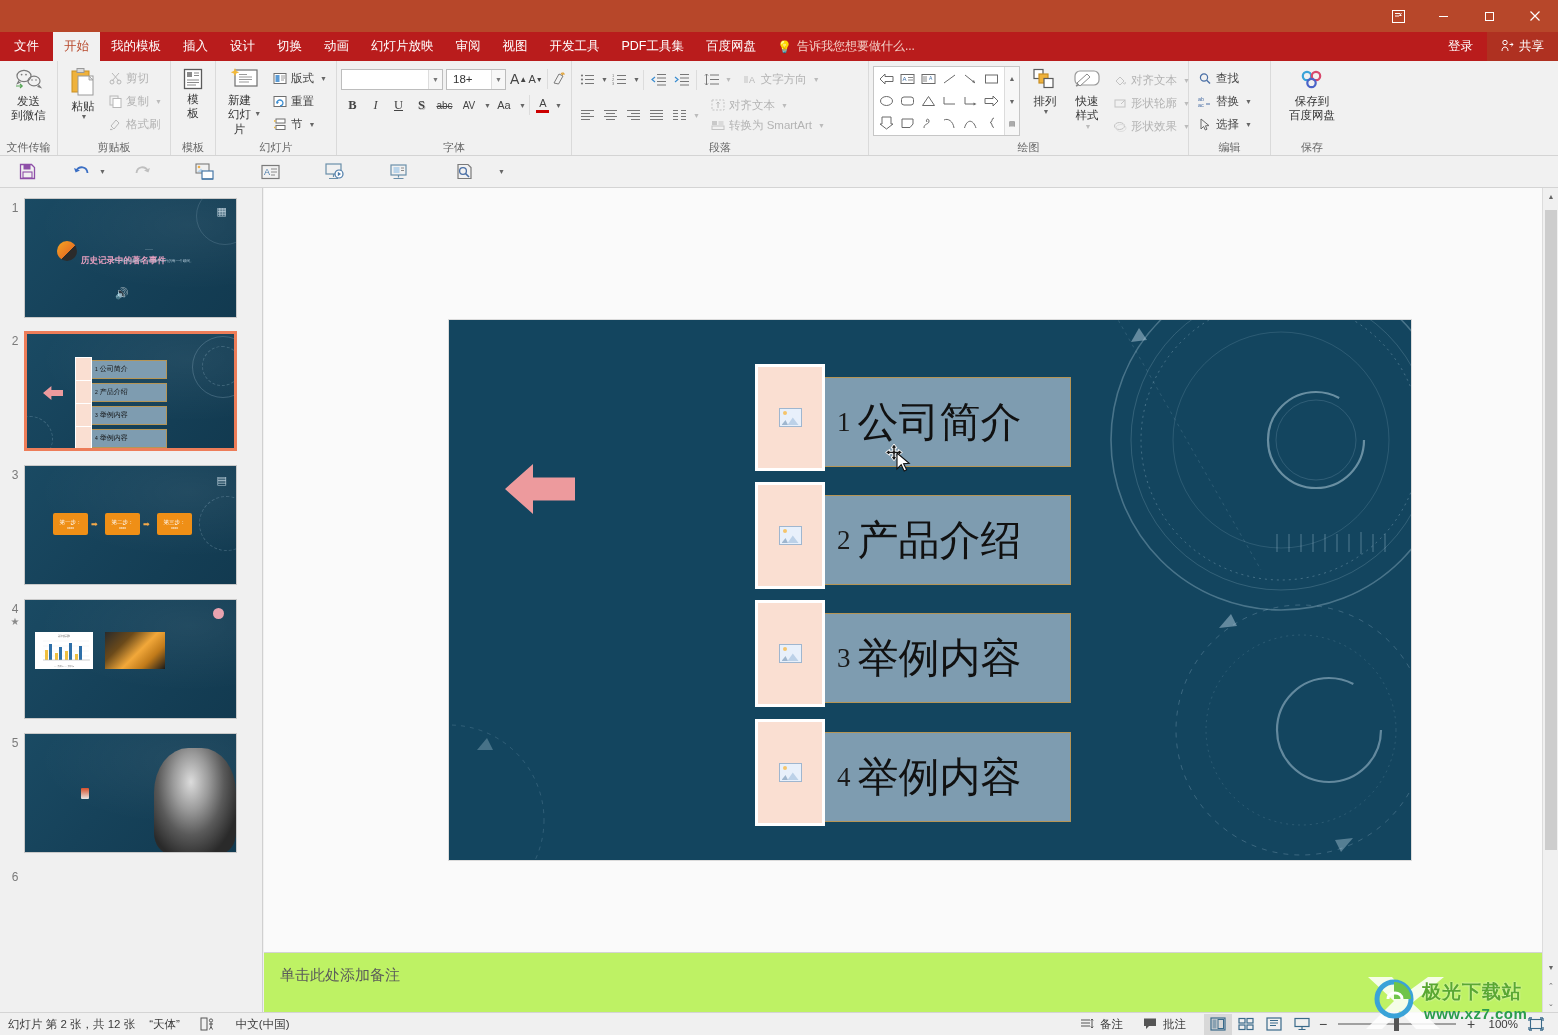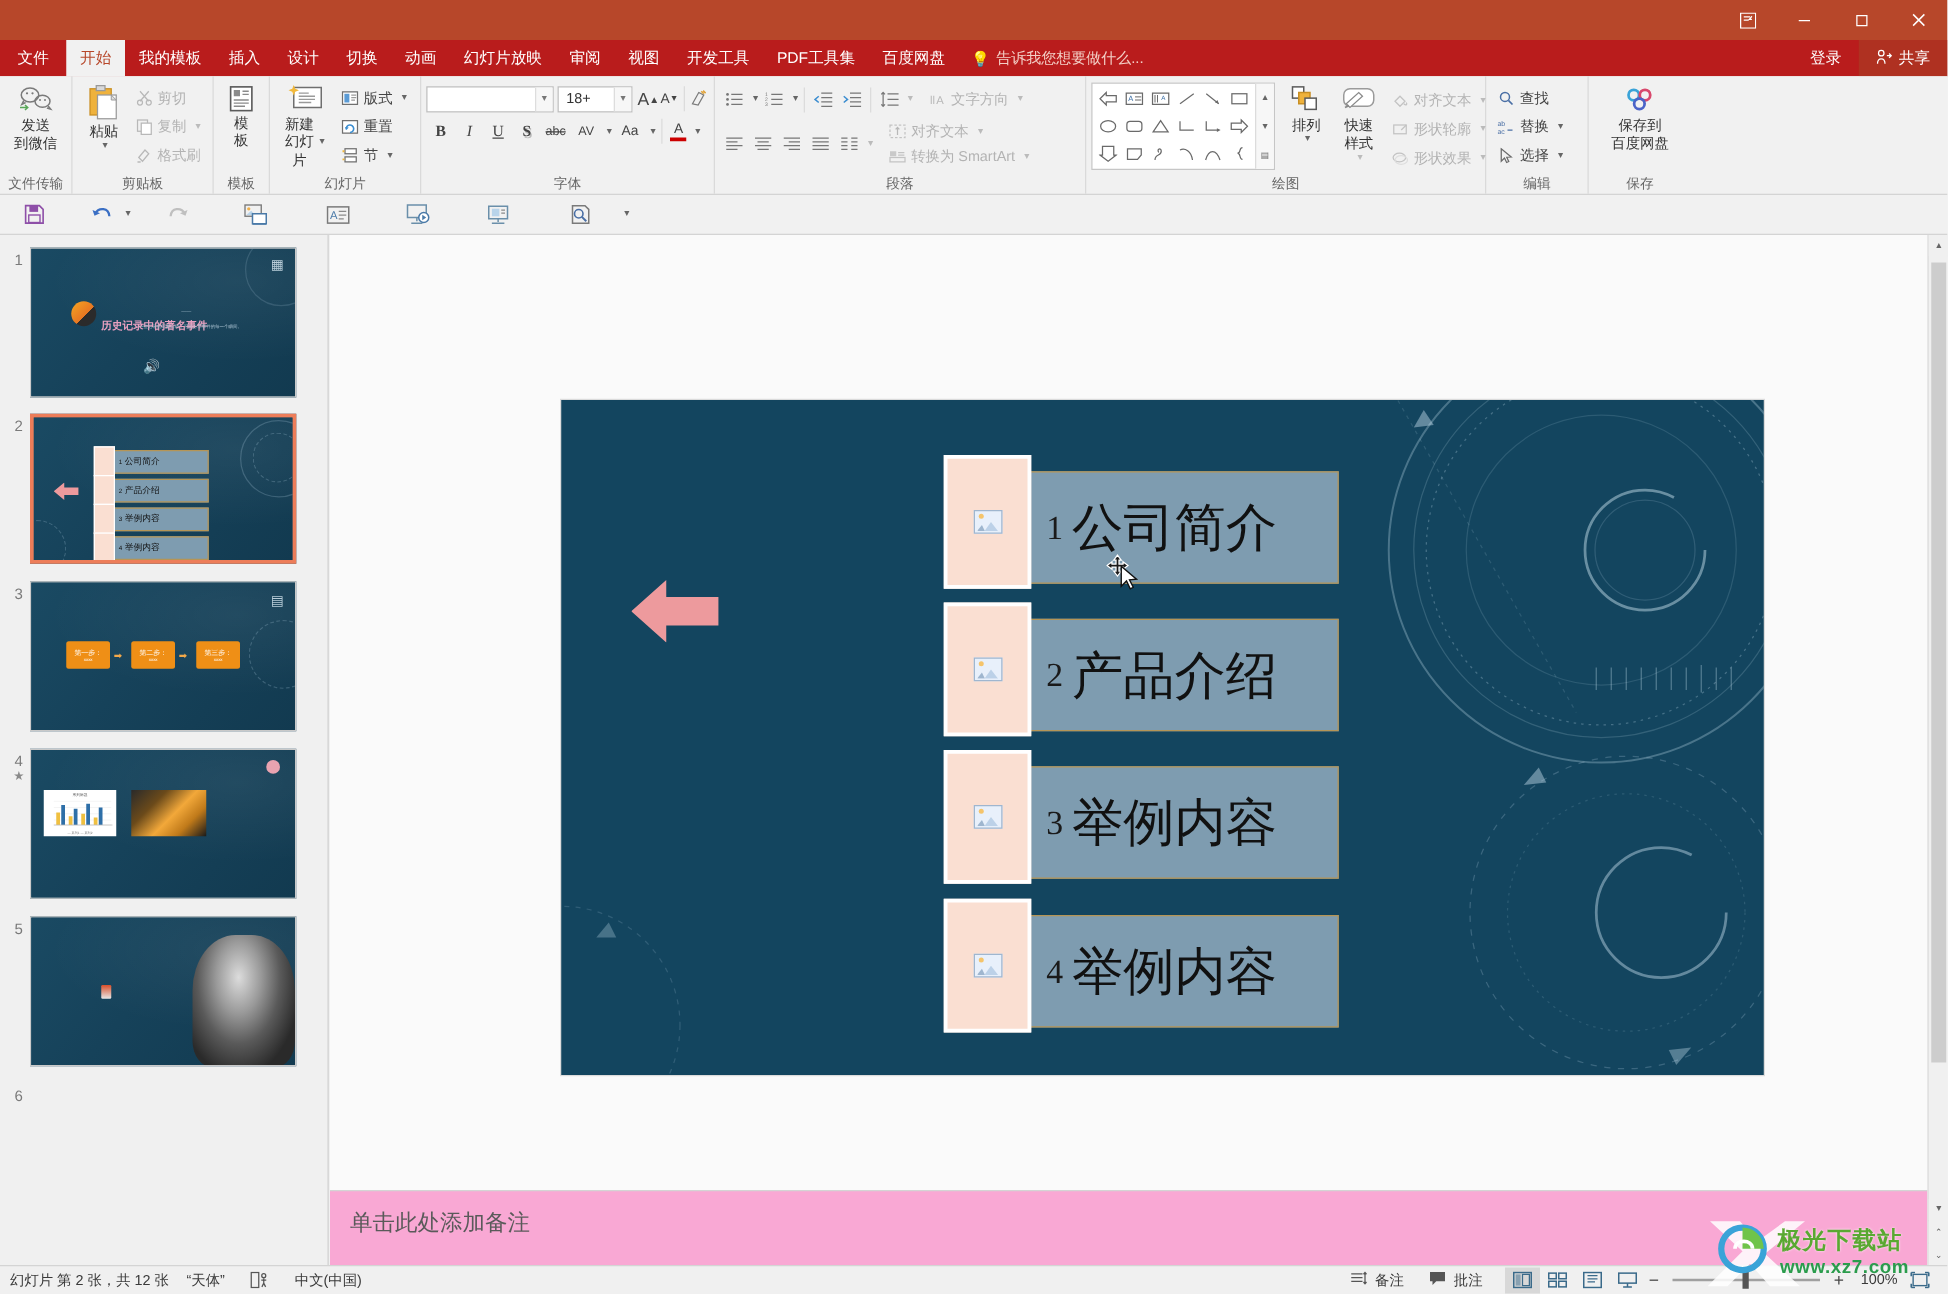--- a/index.html
+++ b/index.html
@@ -212,22 +212,22 @@
   }
   .pic-sun { position: absolute; left: 3px; top: 2px; width: 4px; height: 4px; border-radius: 50%; background: #f5c46b; }
 
   .pink-arrow { position: absolute; }
 
   .cursor-icon { position: absolute; pointer-events: none; }
 
   
   .notes {
     position: absolute; left: 264px; right: 16px; bottom: 23px; height: 60px;
-    background: #f9a8d4; border-top: 1px solid #d4d4d4;
-    padding: 13px 0 0 16px; font-size: 18px; color: #5a5a5a;
+    background: #bef264; border-top: 1px solid #d4d4d4;
+    padding: 13px 0 0 16px; font-size: 15px; color: #5a5a5a;
   }
 
   
   .vscroll-main {
     position: absolute; right: 0; top: 188px; bottom: 23px; width: 16px;
     background: #f0f0f0; border-left: 1px solid #dcdcdc;
   }
   .sb-arrow {
     width: 16px; height: 17px; display: flex; align-items: center; justify-content: center;
     font-size: 7px; color: #666; background: #f0f0f0;

